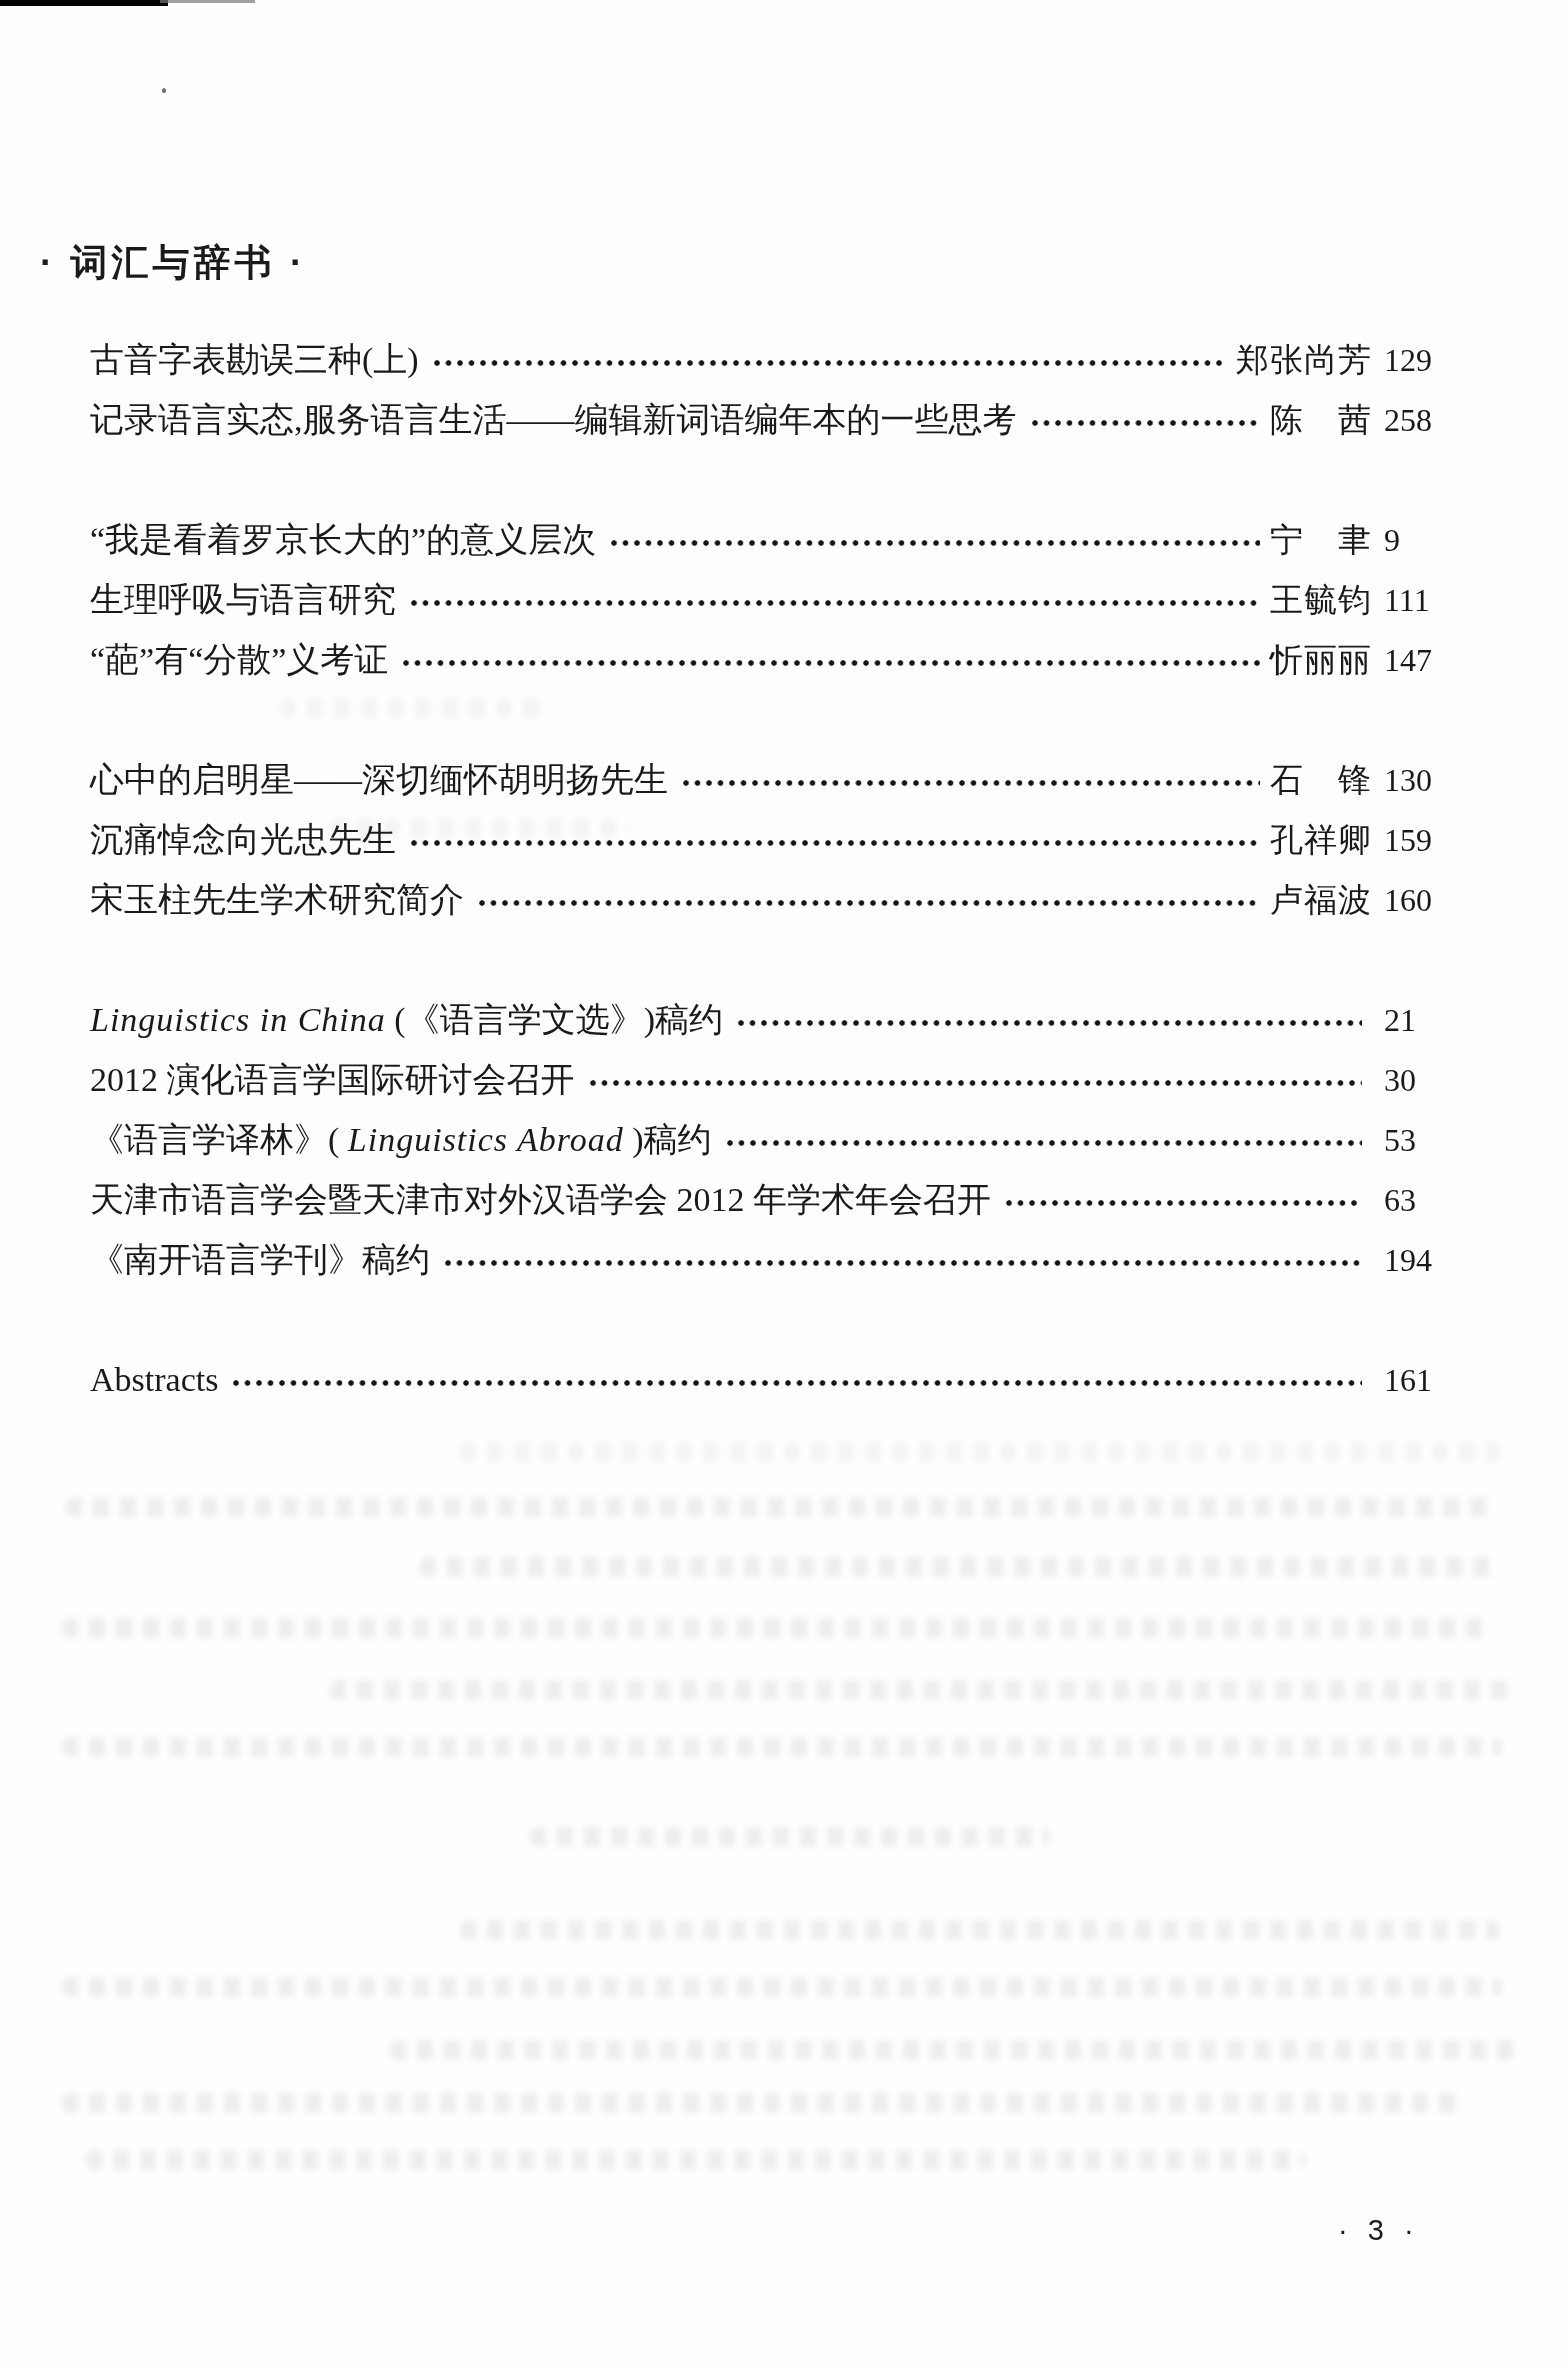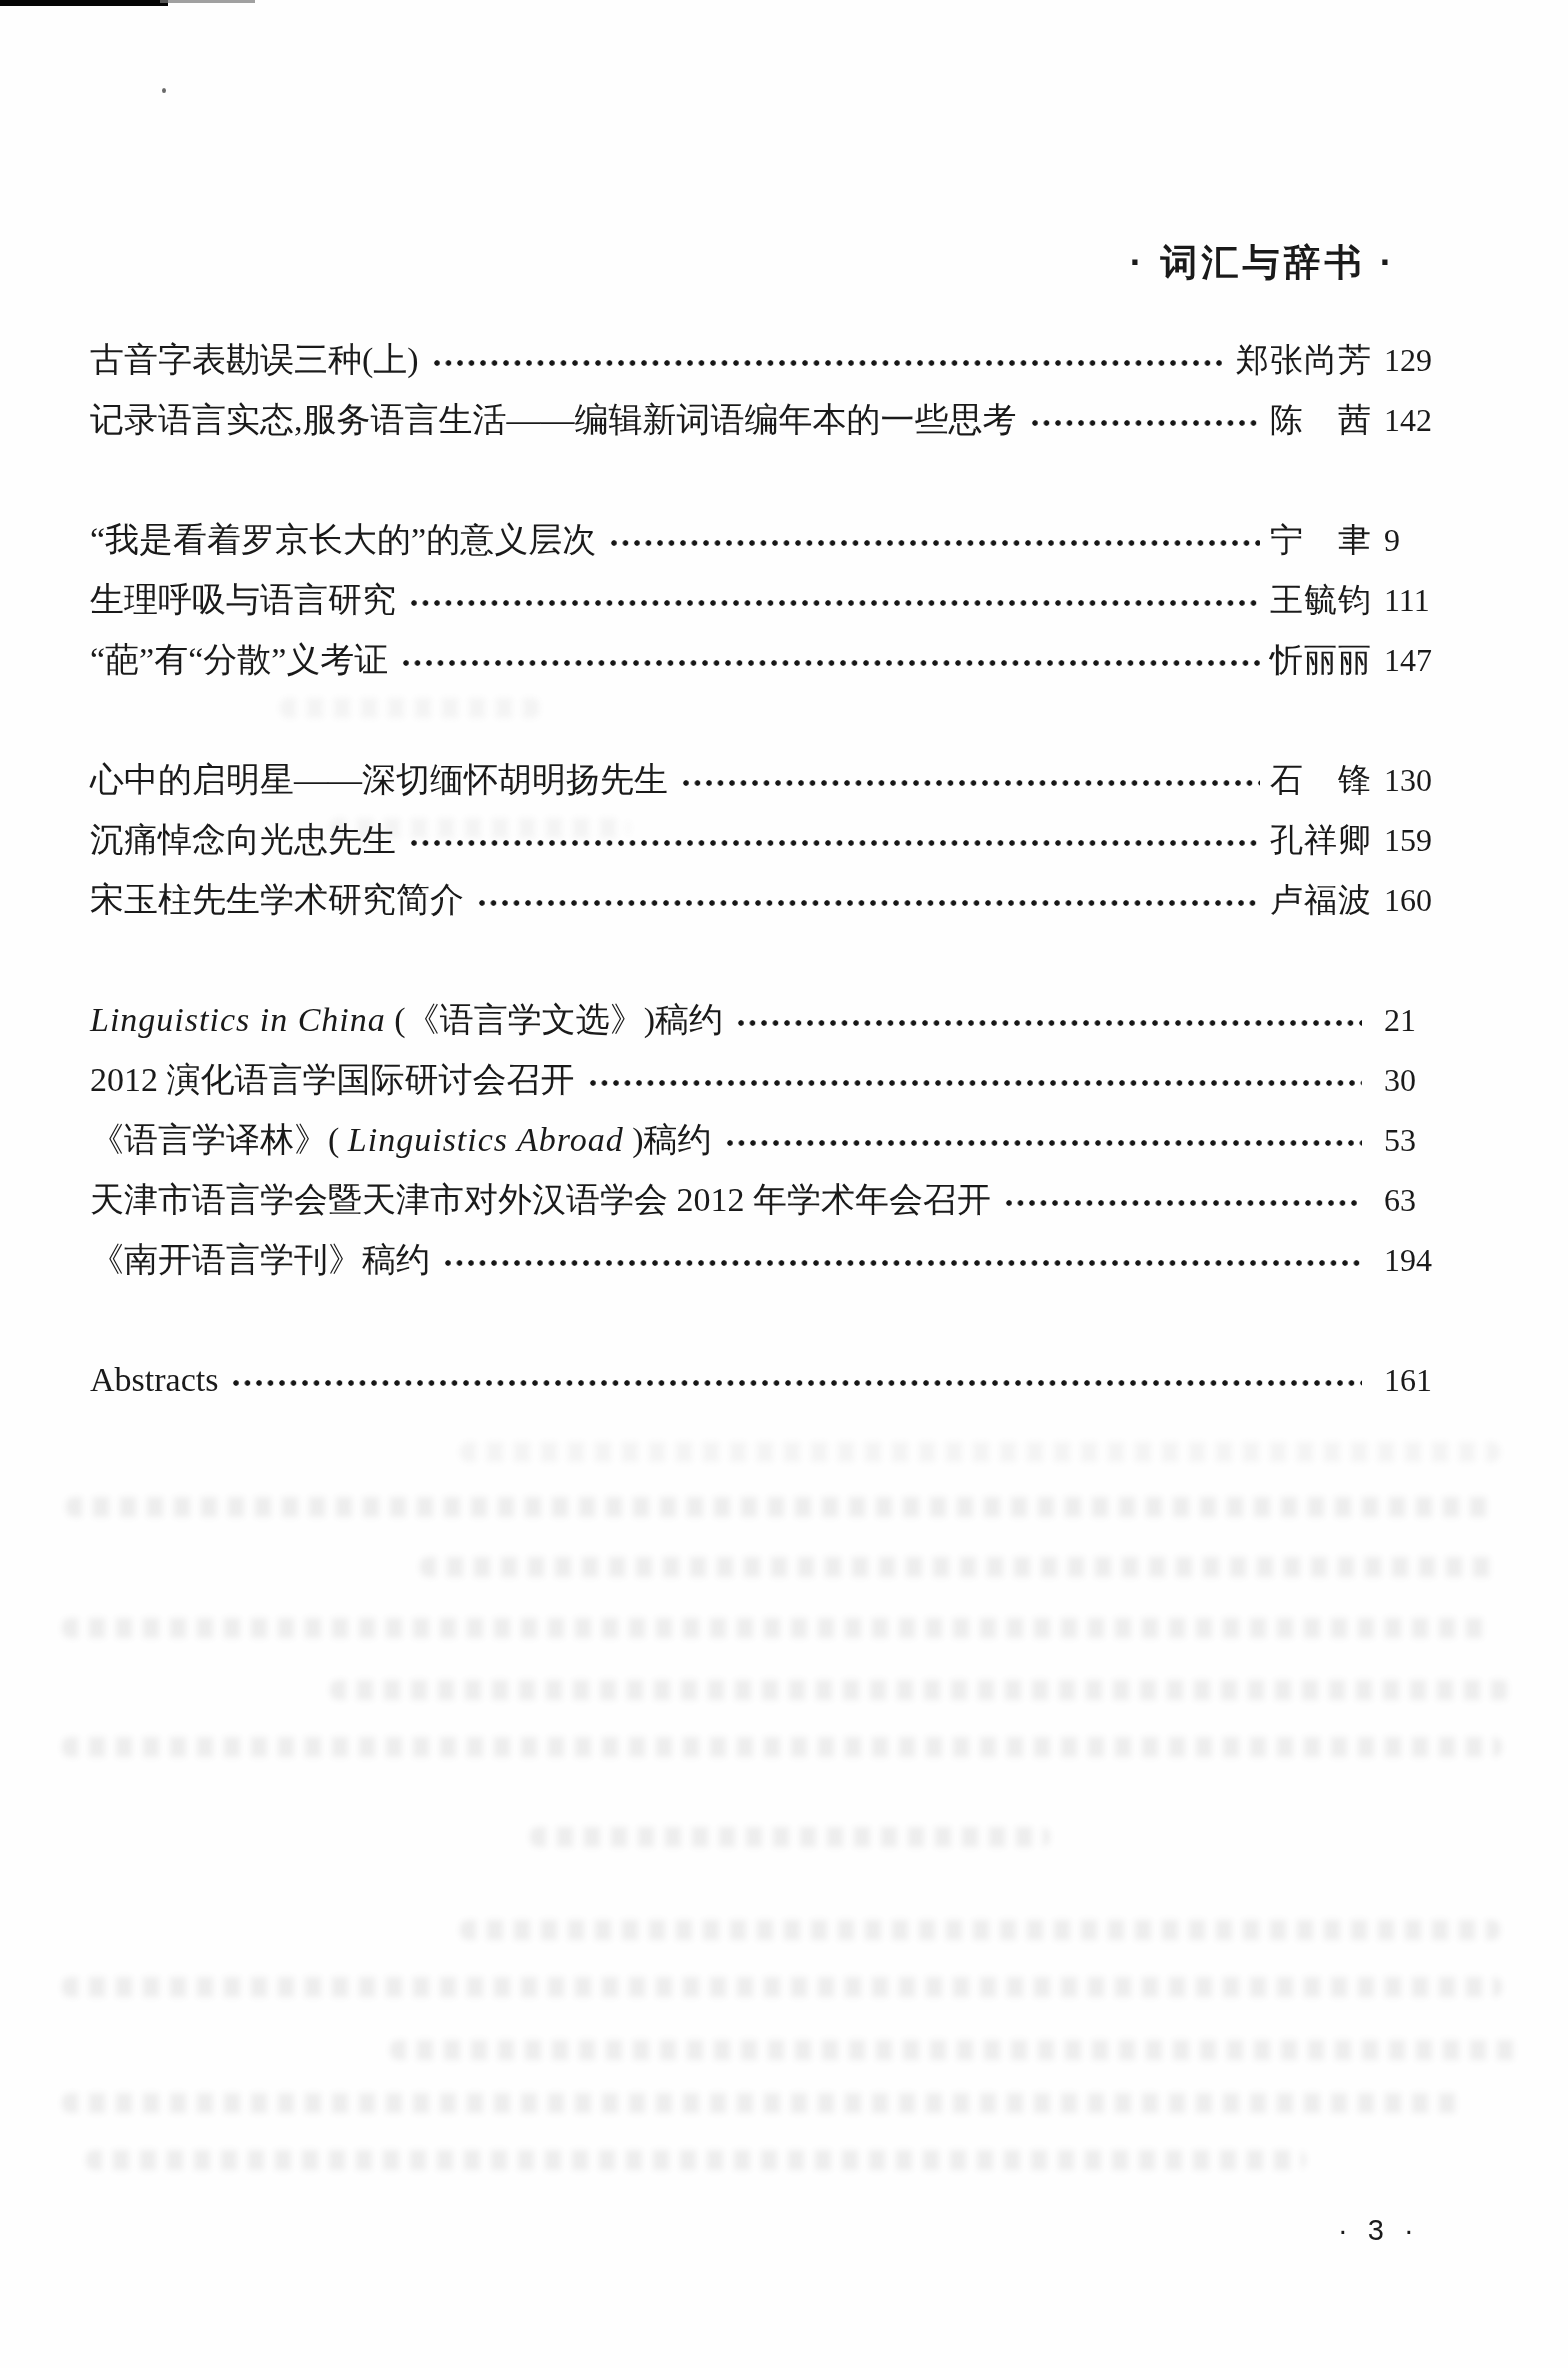--- a/index.html
+++ b/index.html
@@ -12,21 +12,21 @@
     color:#1a1a1a;
     overflow:hidden;
   }
   
   .scan-bar{position:absolute;top:0;left:0;width:168px;height:6px;background:#050505;}
   .scan-bar-tail{position:absolute;top:0;left:160px;width:95px;height:3px;background:#777;opacity:.7;}
   .scan-dot{position:absolute;left:162px;top:88px;width:4px;height:5px;background:#444;border-radius:50%;opacity:.8;}
 
   .section-header{
     position:absolute;top:238px;left:88px;right:124px;
-    text-align:right;
+    text-align:left;
     transform:translateX(-48px);
     font-size:37px;font-weight:bold;
     letter-spacing:4px;
     font-family:"Liberation Sans","DejaVu Sans",sans-serif;
   }
 
   .toc{
     position:absolute;top:330px;left:90px;right:120px;
   }
   .group{margin-bottom:60px;}
@@ -95,21 +95,21 @@
       <span class="author">郑张尚芳</span>
       <span class="pageno">129</span>
     </div>
 
     <div class="row">
       <span class="t s1">记录语言实态,服务语言生活——编辑新词语编年本的一些思考</span>
       
       
       <span class="leader"></span>
       <span class="author">陈　茜</span>
-      <span class="pageno">142</span>
+      <span class="pageno">258</span>
     </div>
   </div>
       <div class="group">
     <div class="row">
       <span class="t s1">“我是看着罗京长大的”的意义层次</span>
       
       
       <span class="leader"></span>
       <span class="author">宁　聿</span>
       <span class="pageno">9</span>

